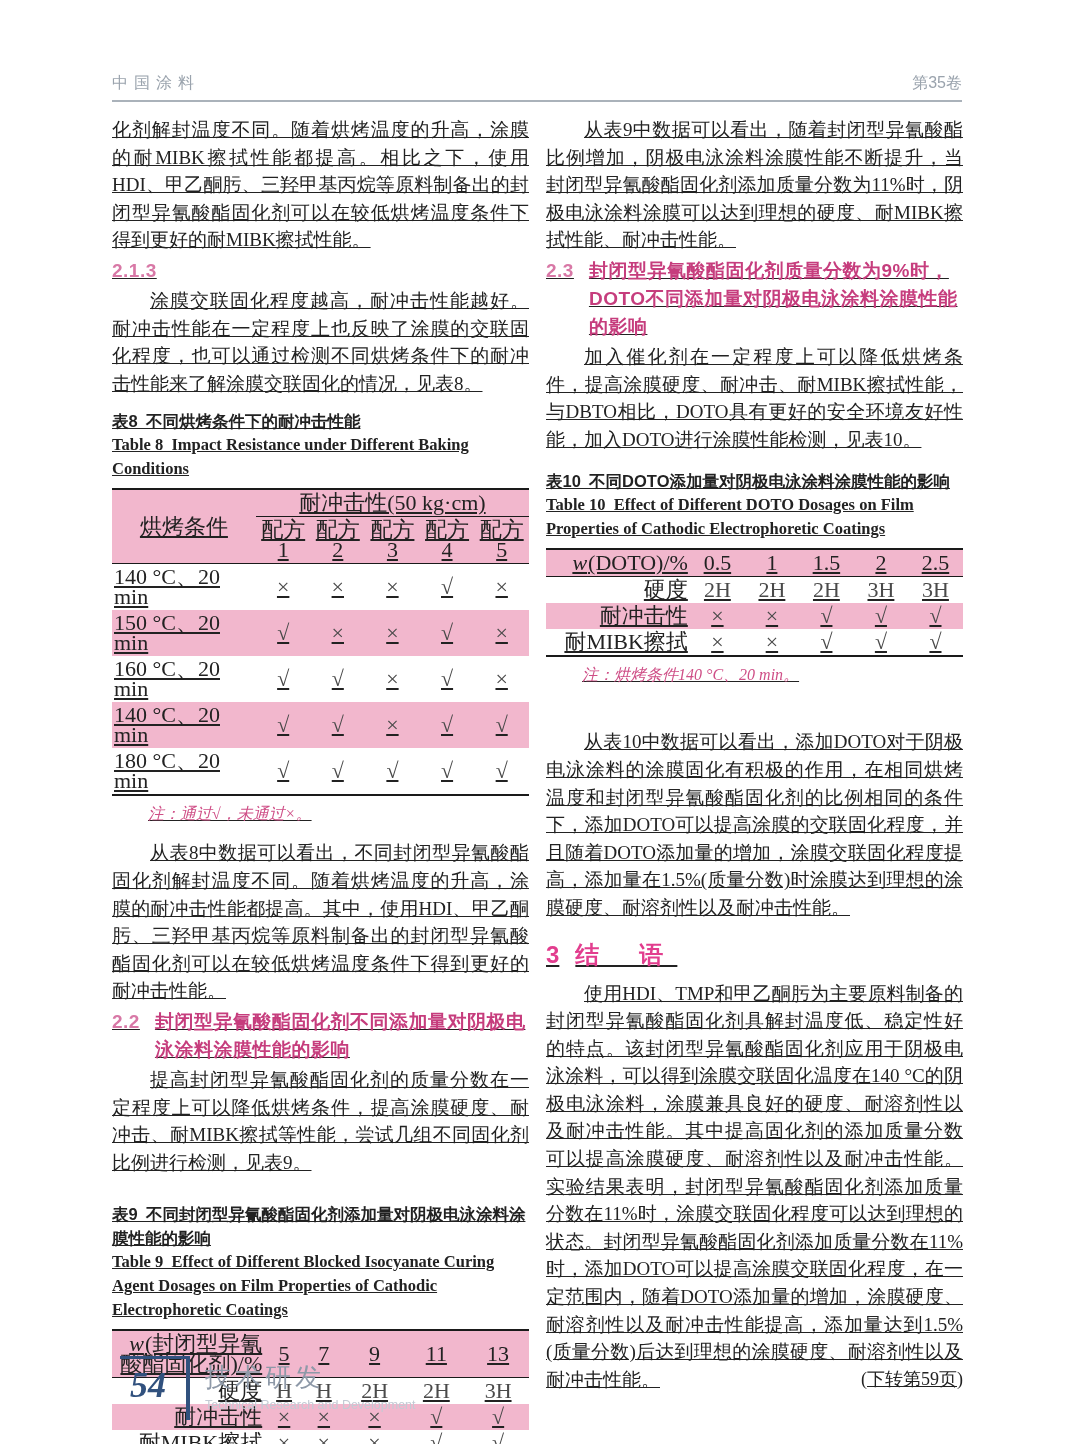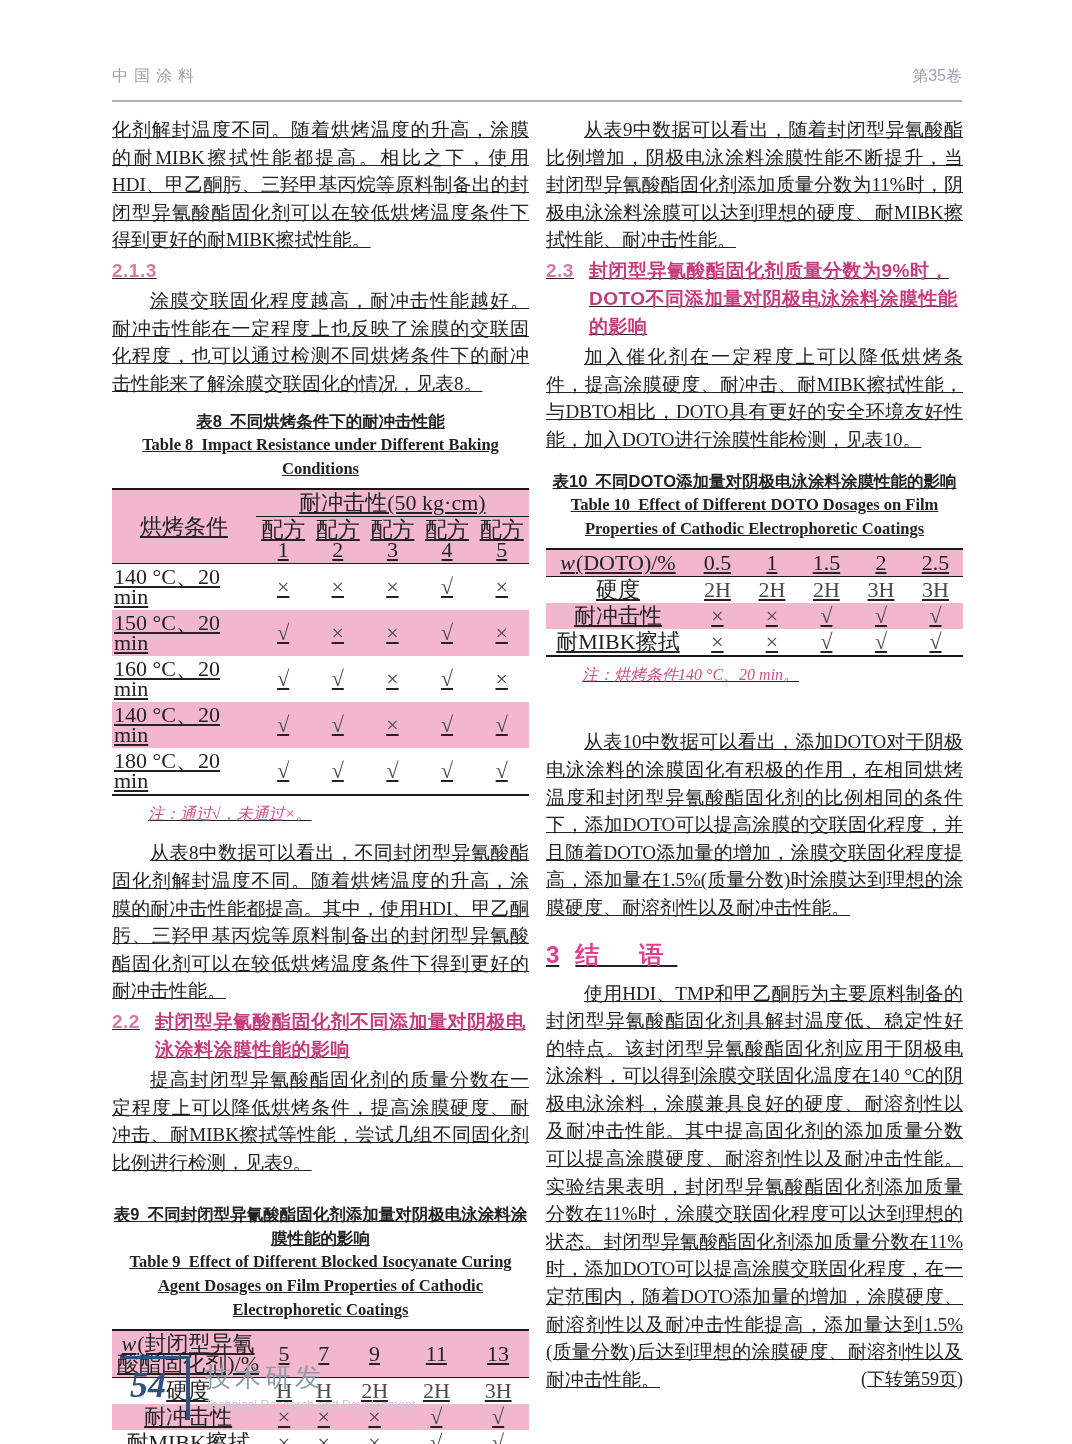--- a/index.html
+++ b/index.html
@@ -2,21 +2,21 @@
 <html><head>
 <meta charset="utf-8">
 <style>
   html,body{margin:0;padding:0;background:#e9e9e9;}
   .page{position:relative;width:1072px;height:1444px;margin:0 auto;background:#ffffff;
         font-family:"Liberation Serif","DejaVu Serif",serif;color:#222;overflow:hidden;}
 
   
   .page-header{position:absolute;top:72px;left:112px;width:850px;height:30px;
                border-bottom:2px solid #aab2ba;display:flex;justify-content:space-between;
-               align-items:flex-end;padding-bottom:13px;box-sizing:border-box;
+               align-items:flex-end;padding-bottom:6px;box-sizing:border-box;
                font-family:"Liberation Sans","DejaVu Sans",sans-serif;
                font-size:16px;color:#9aa3ad;}
   .page-header .jname{letter-spacing:6px;}
 
   
   .col{position:absolute;top:116px;width:417px;font-size:19px;line-height:27.6px;
        text-align:justify;text-decoration:underline;}
   .col-left{left:112px;}
   .col-right{left:546px;}
 
@@ -28,36 +28,36 @@
   .sec-head{display:flex;gap:15px;margin:3px 0 2px;text-align:left;
             font-family:"Liberation Sans","DejaVu Sans",sans-serif;font-weight:bold;
             font-size:19px;line-height:28px;color:#c63d7d;letter-spacing:0.5px;}
   .sec-num{flex:none;color:#d878a6;}
   .sec3-head{display:flex;gap:16px;margin:18px 0 10px;text-align:left;
              font-family:"Liberation Sans","DejaVu Sans",sans-serif;font-weight:bold;
              font-size:24px;line-height:30px;color:#e23d8e;}
   .sec3-head .sec3-title{letter-spacing:14px;}
 
   
-  .tbl-caption{margin-top:12px;text-align:center;font-weight:bold;text-indent:0;}
+  .tbl-caption{margin-top:12px;text-align:left;font-weight:bold;text-indent:0;}
   .tbl-caption .zh{font-family:"Liberation Sans","DejaVu Sans",sans-serif;
                    font-size:16.5px;line-height:24px;}
   .tbl-caption .en{font-family:"Liberation Serif","DejaVu Serif",serif;
                    font-size:16.5px;line-height:24px;}
 
   
   table.dtable{width:100%;border-collapse:collapse;margin-top:7px;
                font-size:22px;line-height:20px;
                border-top:2px solid #1a1a1a;border-bottom:2px solid #1a1a1a;}
   .dtable th,.dtable td{font-weight:normal;text-align:center;padding:3px 2px;}
   .dtable thead th{background:#f2b7cd;}
   .dtable thead{border-bottom:1.5px solid #1a1a1a;}
   .dtable th.group{border-bottom:1px solid #1a1a1a;}
   .dtable tbody tr:nth-child(even) td{background:#f2b7cd;}
-  .dtable td.row-label,.dtable th.row-label{text-align:center;}
+  .dtable td.row-label,.dtable th.row-label{text-align:right;}
   .dtable th.row-label i{font-style:italic;padding-right:1px;}
   .t8 tbody td.row-label{text-align:left;padding-left:2px;}
   .dtable col.c0{width:34.5%;}
   .t9 col.c0{width:36.5%;}
   .dtable td.val{color:#4a4a4a;}
 
   
   .note{margin:7px 0 0 36px;text-align:left;font-style:italic;color:#cf4f87;
         font-size:16px;line-height:22px;text-indent:0;}
 

